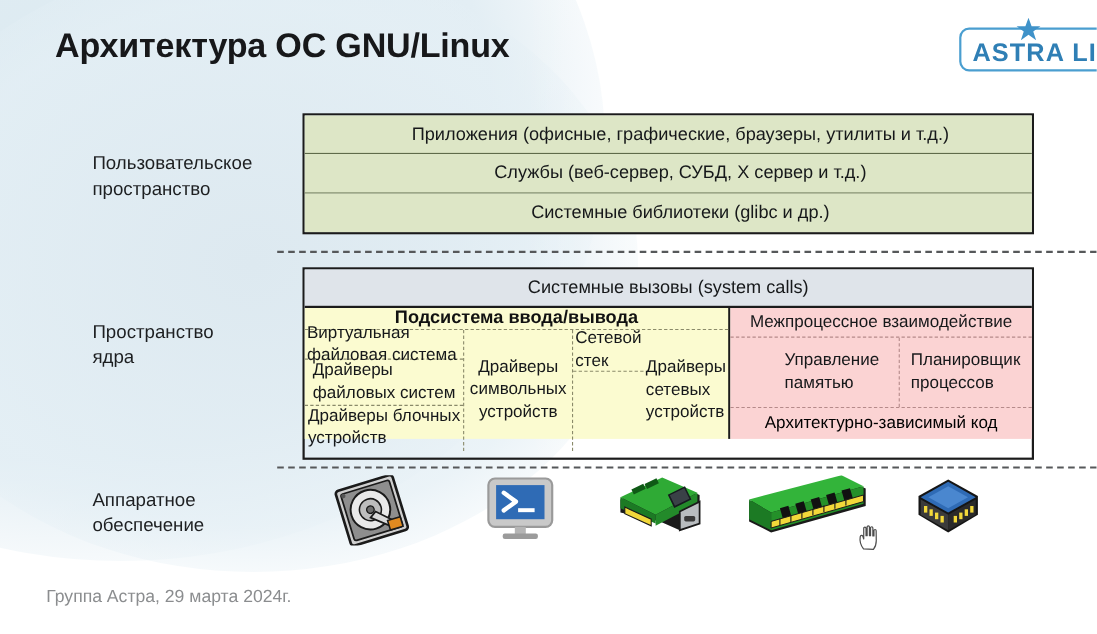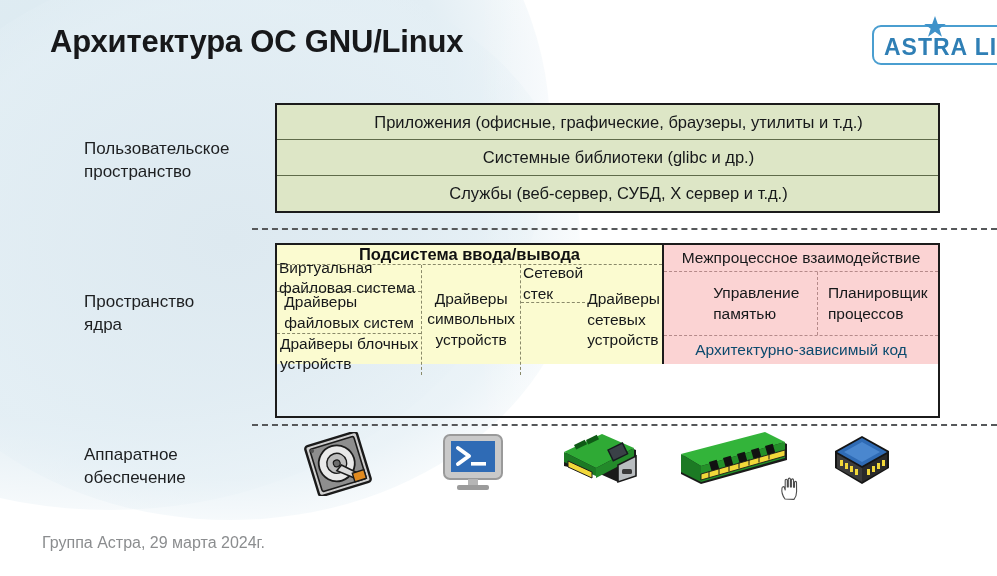--- a/index.html
+++ b/index.html
@@ -121,21 +121,21 @@
   .io-right .c-net{height:38px;border-bottom:1px dashed #8a8a6a;}
   .io-right .c-netdrv{flex:1;}
 
   
   .pr-body{flex:1;display:flex;flex-direction:column;box-sizing:border-box;}
   .pr-ipc{height:27px;border-bottom:1px dashed #b58a8a;display:flex;align-items:center;justify-content:center;
           font-size:15.5px;color:#16181a;box-sizing:border-box;}
   .pr-mid{flex:1;display:flex;border-bottom:1px dashed #b58a8a;box-sizing:border-box;}
   .pr-mem{flex:1;border-right:1px dashed #b58a8a;margin-left:32px;}
   .pr-sch{flex:1;}
-  .pr-arch{height:28px;display:flex;align-items:center;justify-content:center;font-size:15.5px;color:#0c4a6e;box-sizing:border-box;}
+  .pr-arch{height:28px;display:flex;align-items:center;justify-content:center;font-size:15.5px;color:#000000;box-sizing:border-box;}
 
   
   .hw-row{position:absolute;left:275px;top:432px;width:665px;height:66px;}
   .hw-item{position:absolute;top:0;}
   .hw-hdd{left:26px;}
   .hw-mon{left:165px;}
   .hw-nic{left:281px;}
   .hw-ram{left:400px;}
   .hw-cpu{left:556px;}
 
@@ -170,26 +170,27 @@
   <div class="sec-label lbl-kernel" style="white-space:pre-line">Пространство
 ядра</div>
   <div class="sec-label lbl-hw" style="white-space:pre-line">Аппаратное
 обеспечение</div>
 
   <div class="divider div-1"></div>
   <div class="divider div-2"></div>
 
   <div class="grp grp-user">
     <div class="row row-user green">Приложения (офисные, графические, браузеры, утилиты и т.д.)</div>
+    <div class="row row-user green">Службы (веб-сервер, СУБД, X сервер и т.д.)</div>
     <div class="row row-user green">Системные библиотеки (glibc и др.)</div>
-    <div class="row row-user green">Службы (веб-сервер, СУБД, X сервер и т.д.)</div>
   </div>
 
   <div class="grp grp-kernel">
 
+    <div class="syscalls">Системные вызовы (system calls)</div>
 
     <div class="kern-cols">
 
       <div class="io-col">
         <div class="sub-head">Подсистема ввода/вывода</div>
         <div class="io-body">
 
           <div class="io-left">
             <div class="cell c-vfs">Виртуальная файловая система</div>
             <div class="cell c-fsdrv" style="white-space:pre-line">Драйверы

